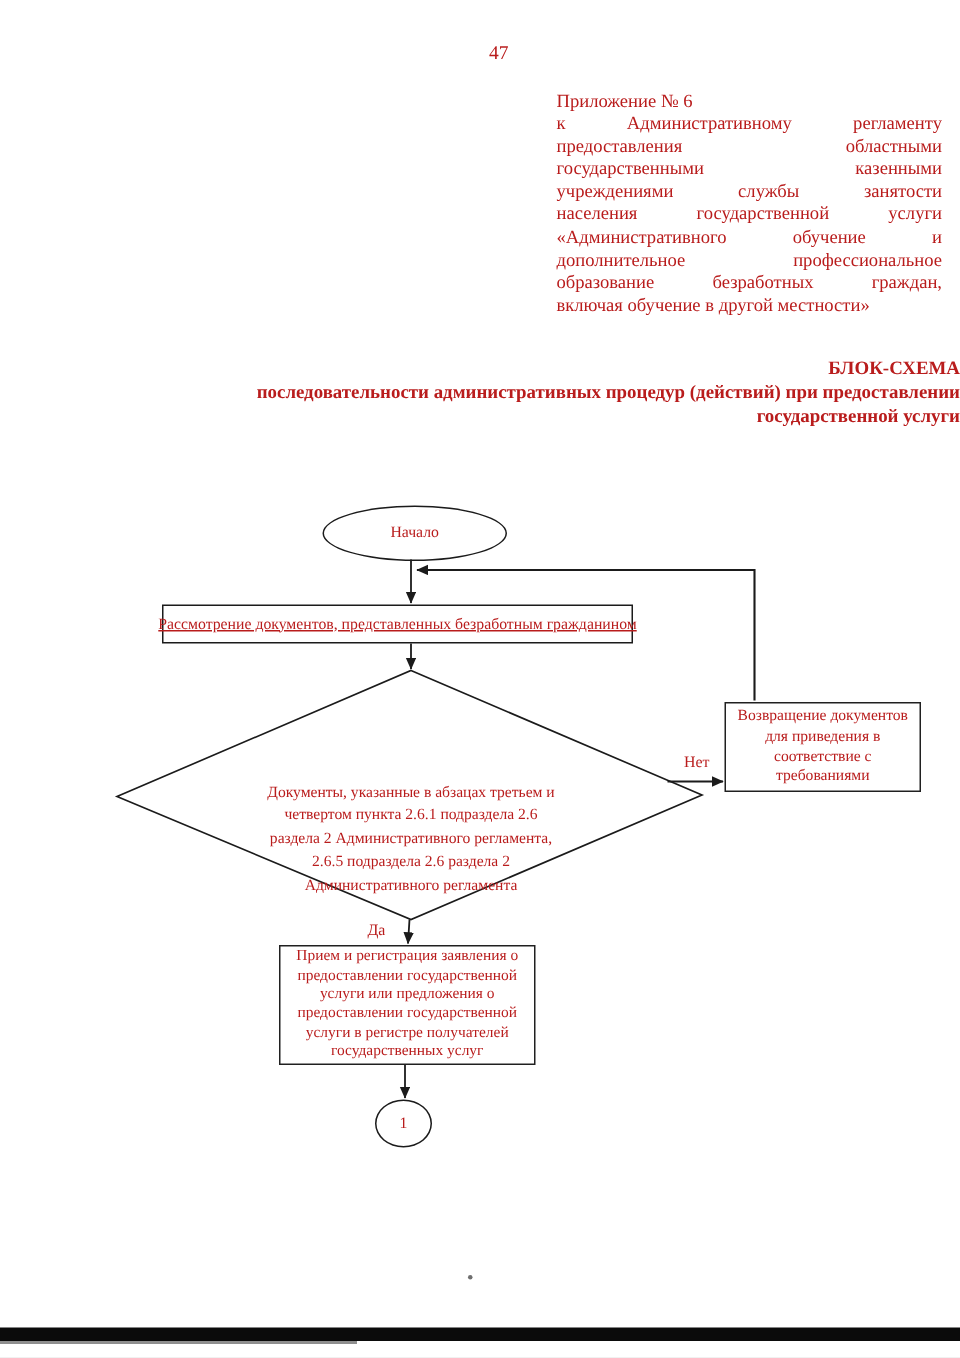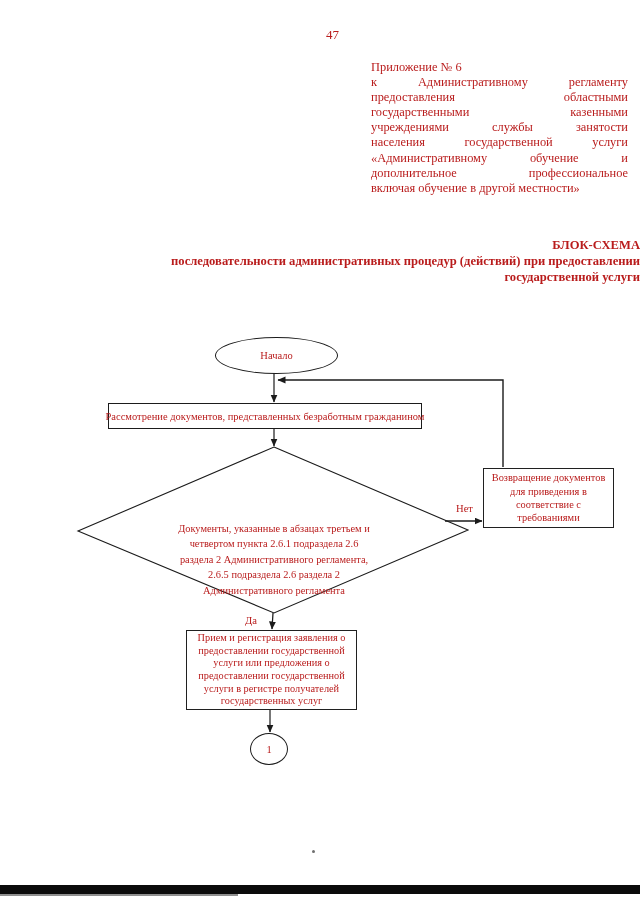--- a/index.html
+++ b/index.html
@@ -37,20 +37,21 @@
     text-align:left;
     font-size:10.5px; line-height:13px;
   }
   .start-oval {
     left:215px; top:337px; width:123px; height:37px;
     border:1.4px solid #1b1b1b; border-radius:50%;
   }
   .review-box {
     left:108px; top:403px; width:314px; height:26px;
     border:1.4px solid #1b1b1b;
+    text-decoration:underline;
   }
   .review-box > div { white-space:nowrap; }
   .decision-text {
     left:167px; top:489px; width:214px;
     text-align:center; font-size:10.4px; line-height:15.4px;margin-top:32px;
   }
   .return-box {
     left:483px; top:468px; width:131px; height:60px;
     border:1.9px solid #202020;
     line-height:13.3px; font-size:10.4px;
@@ -84,22 +85,23 @@
 
   <div class="abs page-number">47</div>
 
   <div class="abs appendix">
       <div>Приложение № 6</div>
       <div class="just">к Административному регламенту</div>
       <div class="just">предоставления областными</div>
       <div class="just">государственными казенными</div>
       <div class="just">учреждениями службы занятости</div>
       <div class="just">населения государственной услуги</div>
-      <div class="just">«Административному обучение и</div>
+      <div class="just">«Административного обучение и</div>
       <div class="just">дополнительное профессиональное</div>
+      <div class="just">образование безработных граждан,</div>
       <div>включая обучение в другой местности»</div>
     </div>
 
   <div class="abs doc-title">
     <div>БЛОК-СХЕМА</div>
     <div>последовательности административных процедур (действий) при предоставлении</div>
     <div>государственной услуги</div>
   </div>
 
   <svg class="abs connectors" viewBox="0 0 640 905" xmlns="http://www.w3.org/2000/svg">

